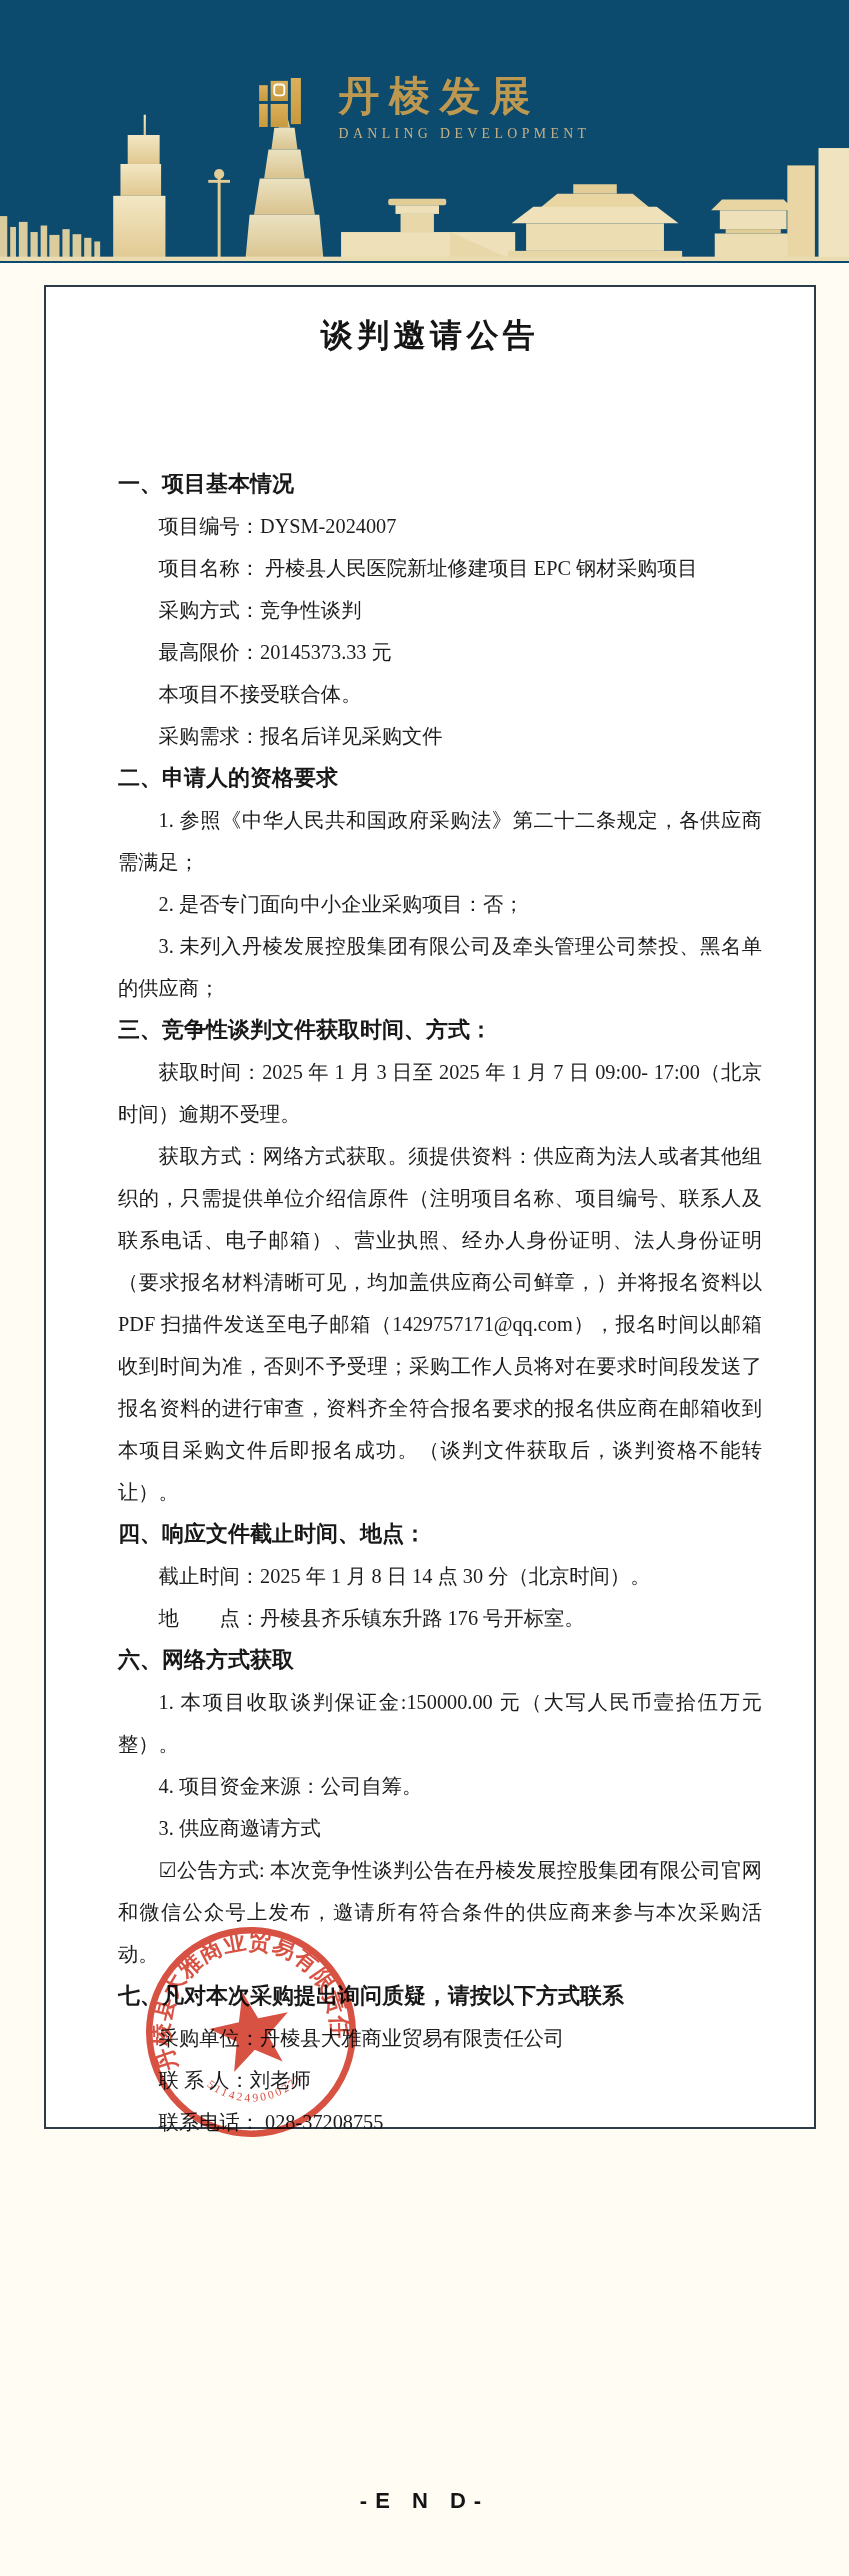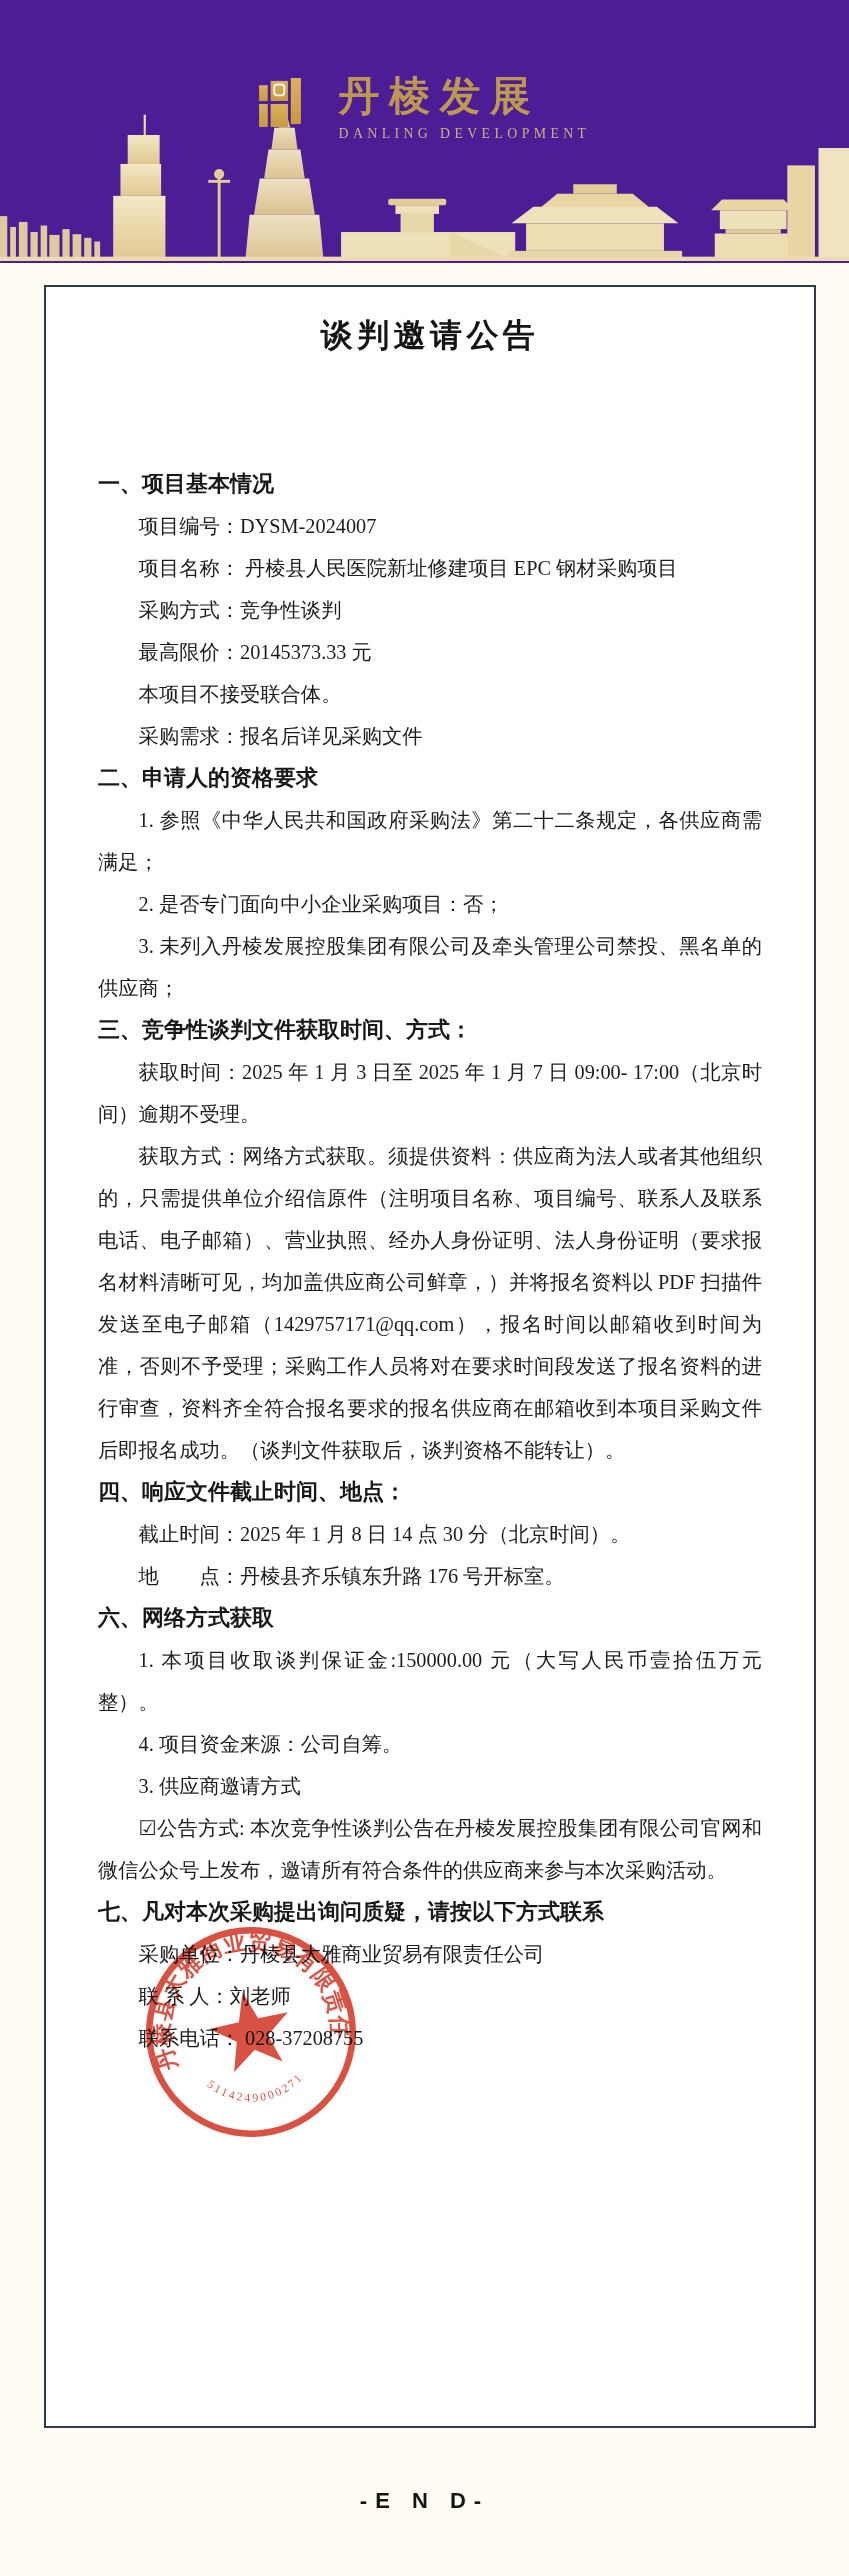--- a/index.html
+++ b/index.html
@@ -1,34 +1,34 @@
 <!DOCTYPE html>
 <html style="font-size:11.6px"><head>
 <meta charset="utf-8">
 <style>
   html,body{margin:0;padding:0;}
   body{
     width:849px;height:2576px;position:relative;overflow:hidden;
     background:#fffdf3;color:#1c1c1c;
     font-family:"Liberation Serif","DejaVu Serif",serif;
   }
-  .header{position:absolute;top:0;left:0;width:849px;height:263px;background:#4c1d95;}
+  .header{position:absolute;top:0;left:0;width:849px;height:263px;background:#0c4a6e;}
   .brand-row{position:absolute;top:74px;left:0;right:0;display:flex;justify-content:center;align-items:flex-start;gap:38px;}
   .logo{width:42px;height:49px;margin-top:4.4px;flex:0 0 auto;}
   .brand-cn{font-size:41px;line-height:45px;letter-spacing:9.4px;color:#bd9850;font-weight:700;}
   .brand-en{font-size:13.8px;letter-spacing:4.4px;color:#c9b082;margin-top:7.3px;text-align:right;}
   .skyline{position:absolute;left:0;top:93px;width:849px;height:168px;}
   .card{
-    position:absolute;left:44px;top:285px;width:772px;height:2143px;
+    position:absolute;left:44px;top:285px;width:772px;height:1844px;
     background:#ffffff;border:2.9px solid #2c3b47;box-sizing:border-box;
     padding:26px 52px 0 52px;
   }
   .title{margin:0;text-align:center;font-size:32px;line-height:44px;font-weight:700;letter-spacing:4.4px;
     font-family:"Liberation Sans","DejaVu Sans",sans-serif;color:#151515;}
-  .content{margin-top:106px;font-size:20.3px;line-height:42px;text-align:justify;}
+  .content{margin-top:106px;font-size:20.3px;line-height:42px;text-align:justify;margin-left:20px;}
   .content h2{font-size:22px;font-weight:700;margin:0;line-height:42px;
     font-family:"Liberation Sans","DejaVu Sans",sans-serif;color:#181818;}
   .content p{margin:0;text-indent:2em;}
   .seal{
     position:absolute;left:142px;top:1923px;width:218px;height:218px;
     transform:rotate(-12deg);opacity:.9;mix-blend-mode:multiply;pointer-events:none;
   }
   .end-label{
     position:absolute;left:0;right:0;top:2488px;text-align:center;
     font-size:22px;font-weight:700;letter-spacing:8px;color:#141414;

